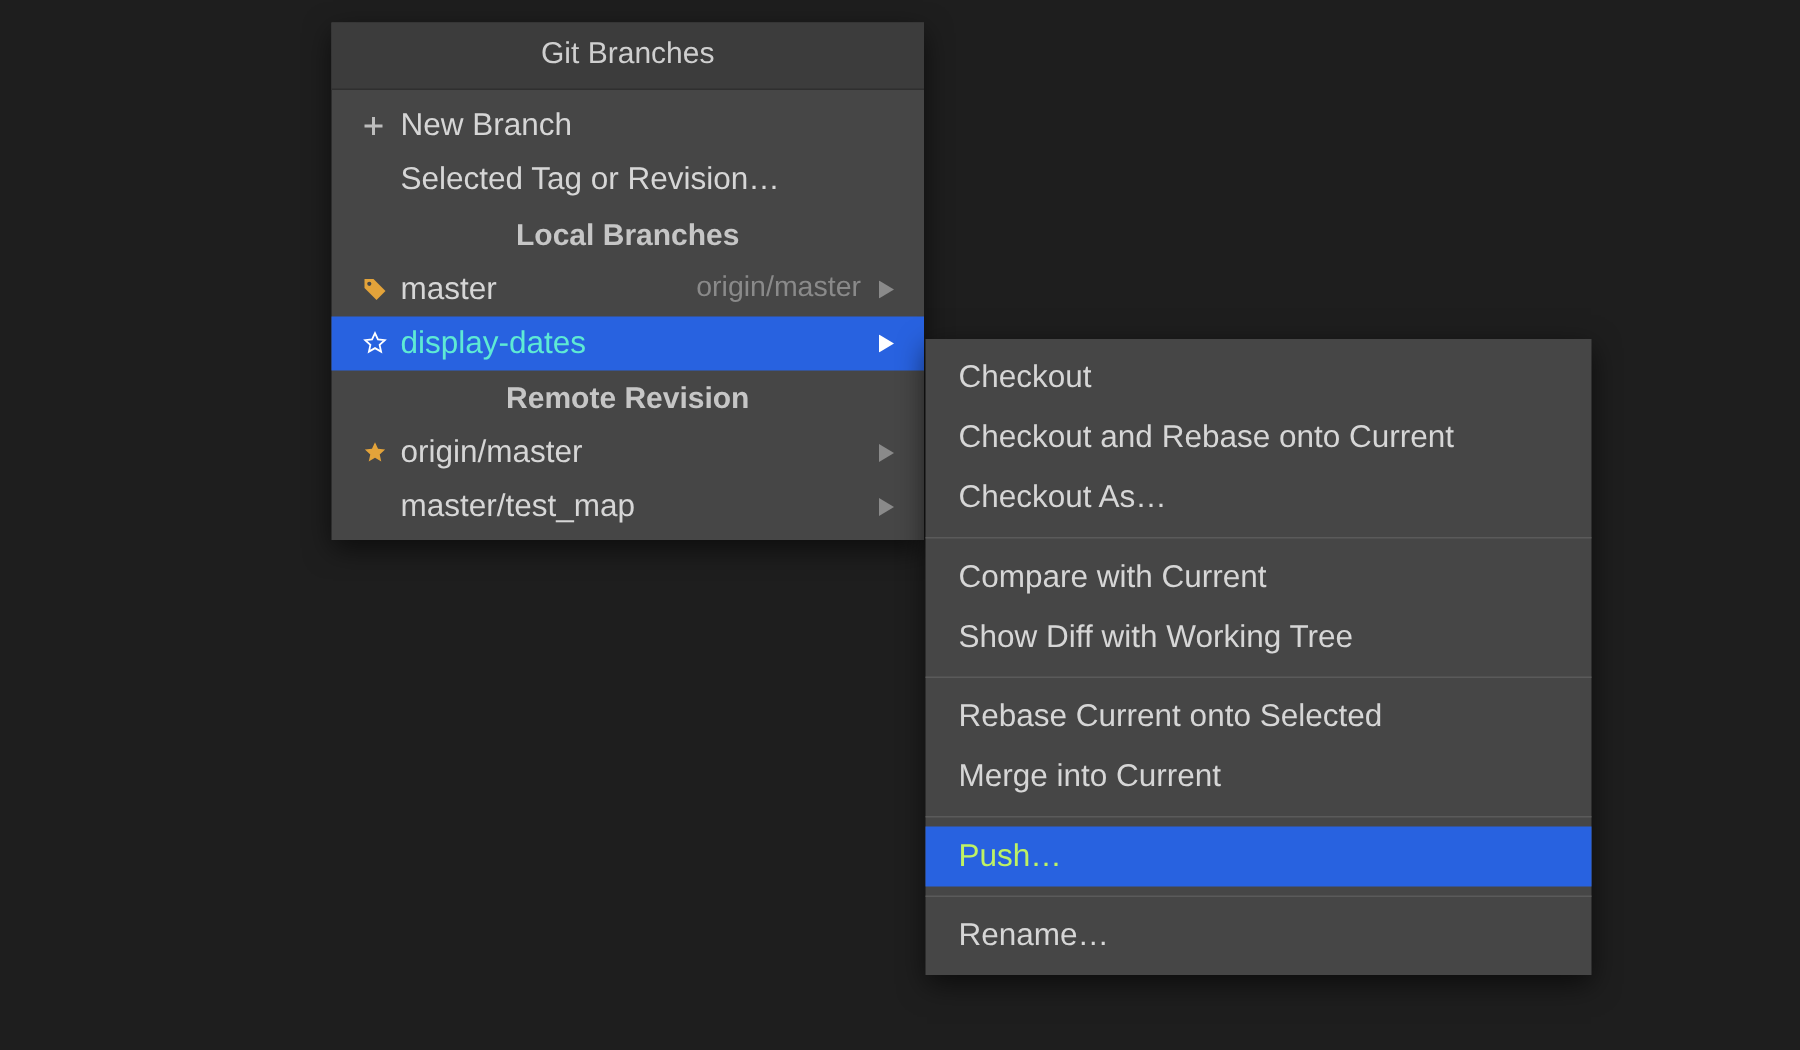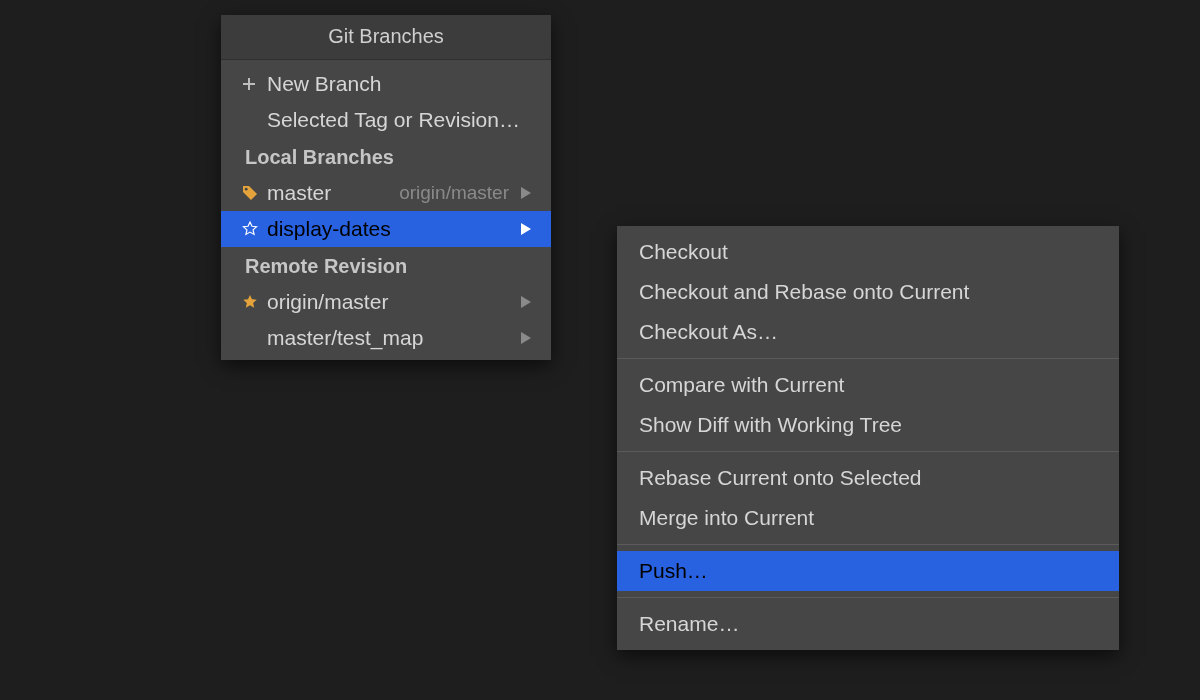--- a/index.html
+++ b/index.html
@@ -9,39 +9,39 @@
       background: #1e1e1e;
       font-family: -apple-system, BlinkMacSystemFont, "Segoe UI", Helvetica, Arial, sans-serif;
       overflow: hidden;
       position: relative;
     }
     .popup {
       position: absolute;
       background: #464646;
       box-shadow: 0 6px 18px rgba(0,0,0,.6);
     }
-    .popup-a { left: 221px; top: 15px; width: 330px; }
-    .popup-b { left: 617px; top: 226px; width: 502px; }
+    .popup-a { left: 221px; top: 15px; width: 395px; }
+    .popup-b { left: 617px; top: 226px; width: 444px; }
     .title-bar {
       background: #3c3c3c;
       color: #cfcfcf;
       text-align: center;
       font-size: 20px;
       padding: 10px 0 11px;
       border-bottom: 1px solid #2f2f2f;
     }
     .section-head {
       color: #c6c6c6;
       font-weight: 700;
       font-size: 20px;
-      padding: 8px 24px 6px;
+      padding: 8px 4px 6px;
+      text-align: center;
     }
     .row {
       display: flex;
-      align-items: center;
       color: #d6d6d6;
       font-size: 21px;
       padding: 6px 20px 6px 20px;
       position: relative;
     }
     .row .icon-slot {
       width: 26px;
       flex: 0 0 26px;
       display: flex;
       align-items: center;
@@ -55,32 +55,32 @@
     }
     .row .chev {
       width: 14px;
       flex: 0 0 14px;
       display: flex;
       align-items: center;
       justify-content: flex-end;
     }
     .row.selected {
       background: #2862e0;
-      color: #000000;
+      color: #5eead4;
     }
     .row.selected .chev svg polygon { fill: #fff; }
     .row.selected .star-outline svg path { stroke: #fff; }
     .b-row {
       color: #d6d6d6;
       font-size: 21px;
       padding: 8px 22px;
     }
     .b-row.selected {
       background: #2862e0;
-      color: #000000;
+      color: #bef264;
     }
     .divider {
       height: 1px;
       background: #5a5a5a;
       margin: 6px 0;
     }
     svg { display: block; }
   </style>
 </head>
 <body>

